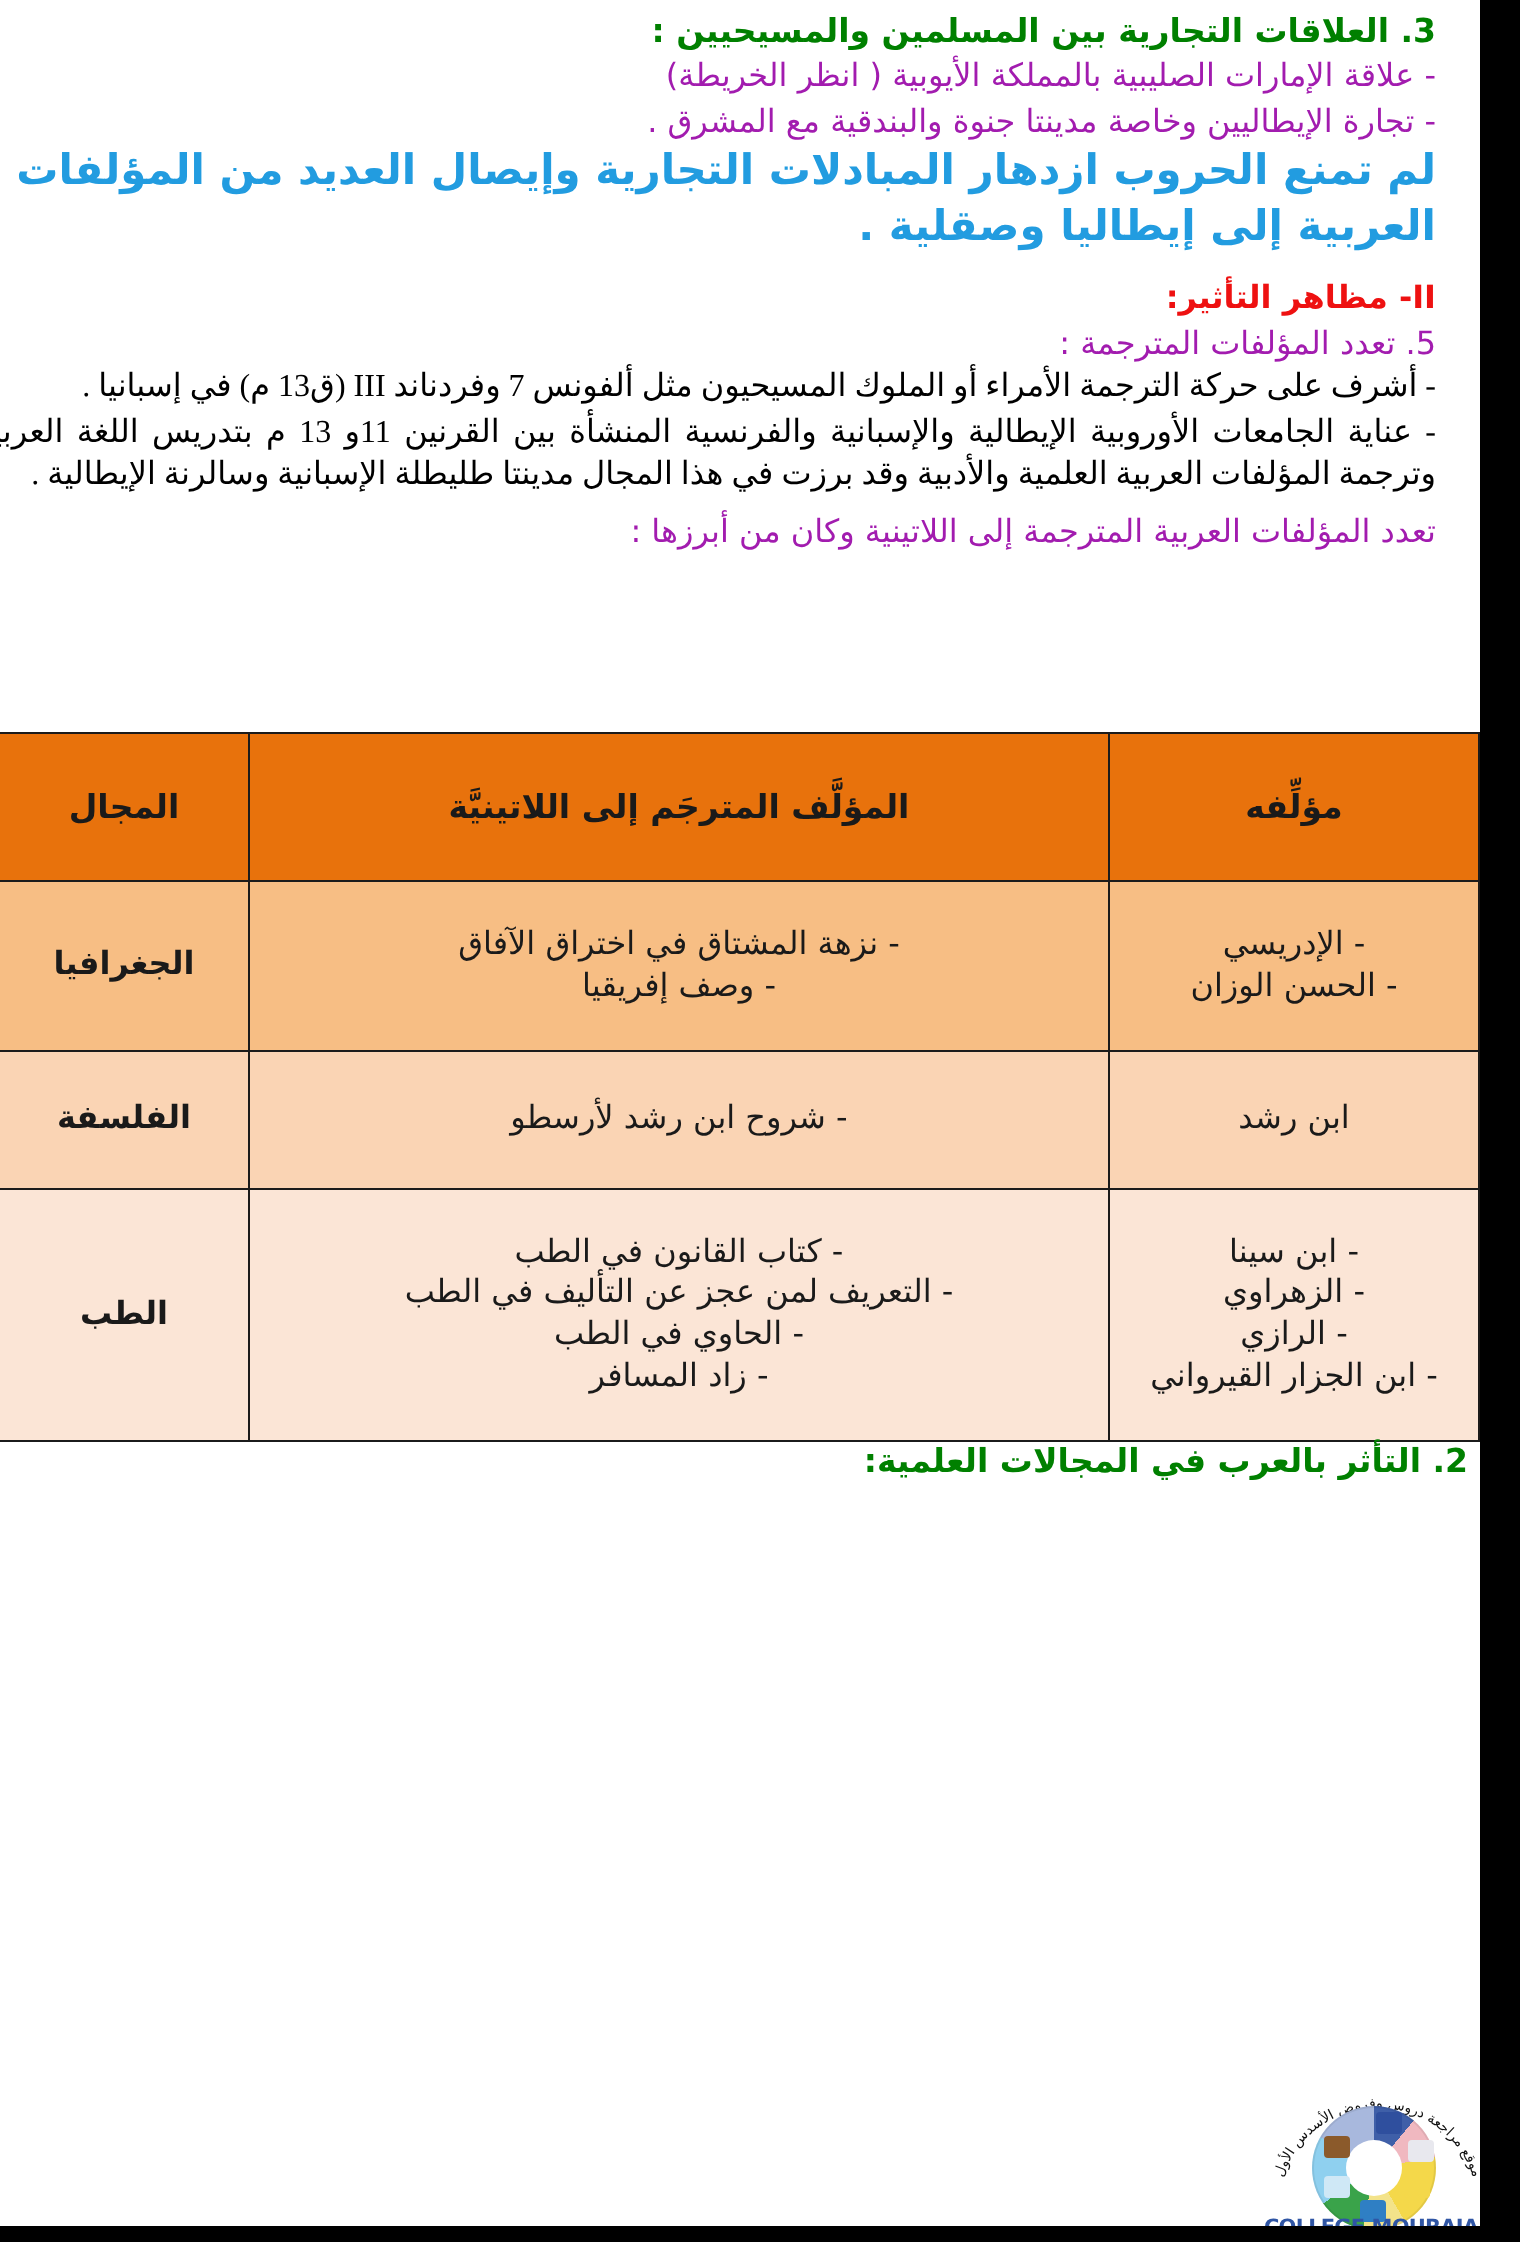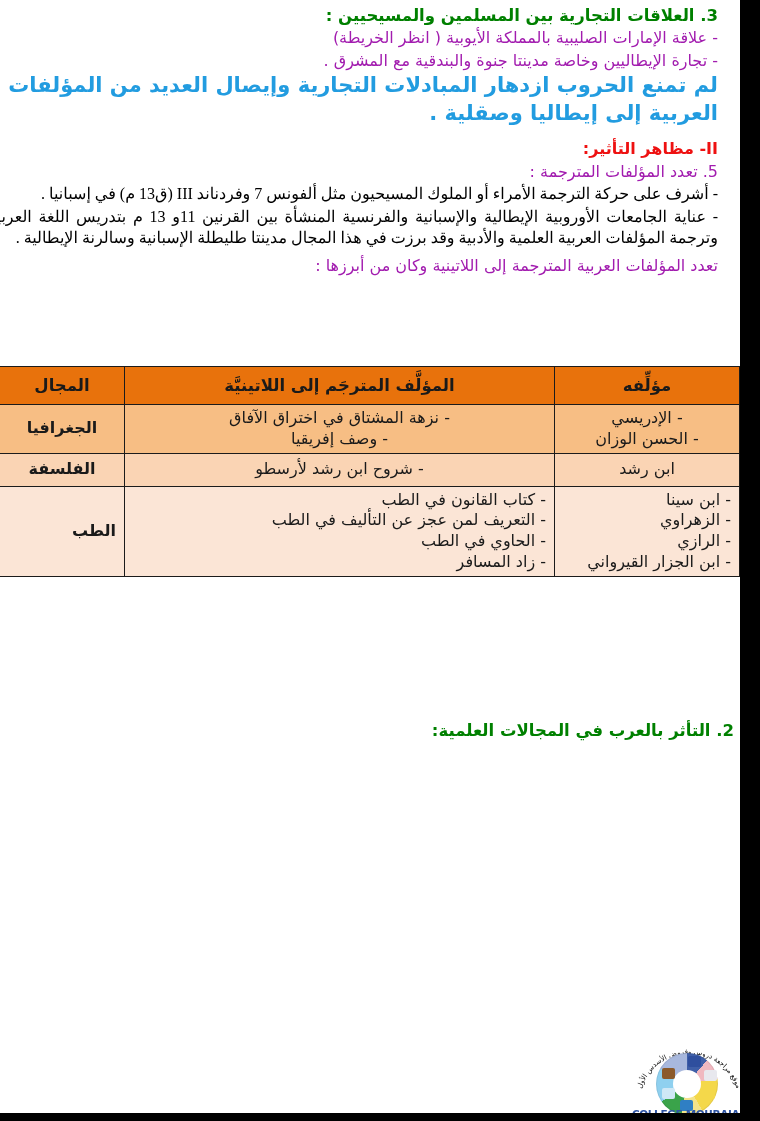--- a/index.html
+++ b/index.html
@@ -103,21 +103,21 @@
   }
   table.works {
     border-collapse: collapse;
     width: 740px;
     direction: rtl;
     table-layout: fixed;
   }
   table.works th,
   table.works td {
     border: 1.6px solid #1b1b1b;
-    padding: 3px 8px;
+    padding: 21px 8px;
     vertical-align: middle;
     font-size: 16px;
     color: #1a1a1a;
     line-height: 1.30;
   }
   table.works thead th {
     background: #e8720c;
     color: #1a1a1a;
     font-weight: bold;
     text-align: center;
@@ -137,21 +137,21 @@
     text-align: center;
     margin-top: 13px;
   }
   td.author-cell {
     text-align: center;
   }
   .item { display: block; }
 
   tr.row-geo td   { background: #f7be84; }
   tr.row-phil td  { background: #fad4b4; }
-  tr.row-med td   { background: #fbe5d6; text-align: right; }
+  tr.row-med td   { background: #fbe5d6; }
   tr.row-geo td, tr.row-phil td { height: 26px; }
 
   
   .closing {
     position: absolute;
     top: 720px;
     right: 20px;
     width: 730px;
     padding-right: 6px;
     box-sizing: border-box;

